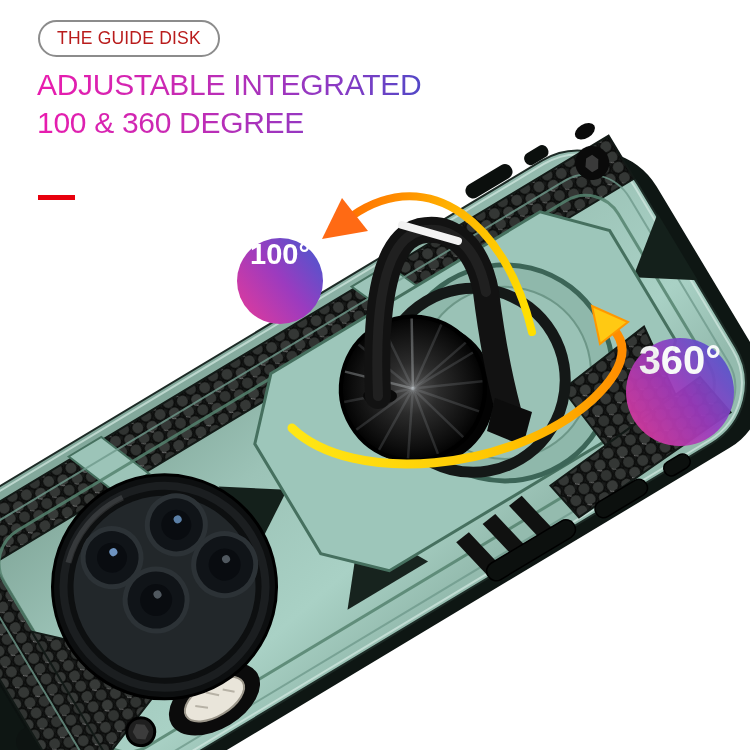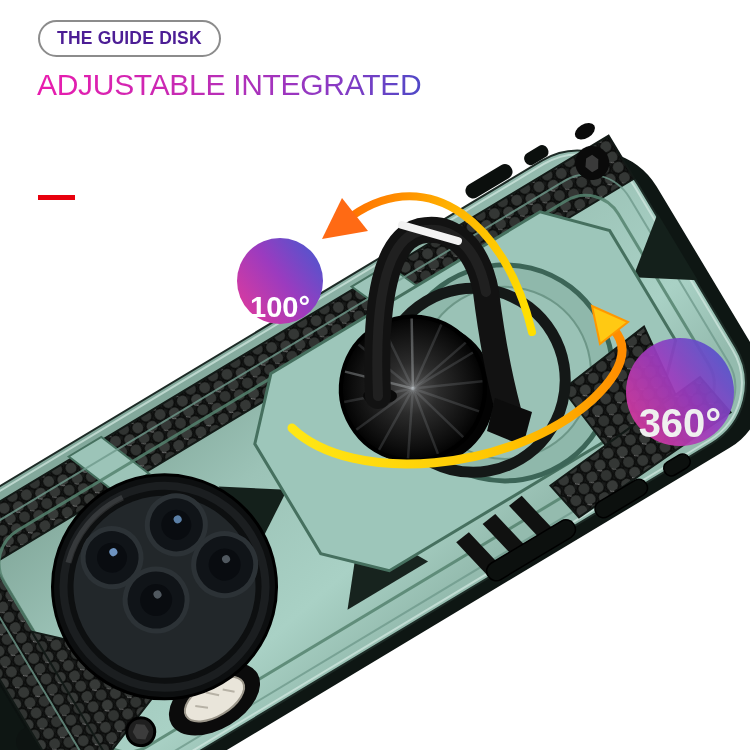--- a/index.html
+++ b/index.html
@@ -6,39 +6,39 @@
   body{
     width:750px;height:750px;position:relative;overflow:hidden;
     background:#ffffff;font-family:"Liberation Sans", sans-serif;
   }
   .stage{position:absolute;left:0;top:0;width:750px;height:750px;}
   
   .pill-badge{
     position:absolute;left:38px;top:20px;height:33px;padding:0 17px;
     border:2px solid #8c8c8c;border-radius:19px;
     display:flex;align-items:center;
-    font-size:17.5px;font-weight:700;color:#4c1d95;letter-spacing:.2px;
+    font-size:17.5px;font-weight:400;color:#b91c1c;letter-spacing:.2px;
     background:#fff;
   }
   .headline{
     position:absolute;left:37px;top:66px;width:480px;
     font-size:30px;line-height:38px;font-weight:400;letter-spacing:-.3px;
     background:linear-gradient(98deg,#e81cae 2%,#c52bb4 32%,#8a3ac4 62%,#2d50c8 90%);
     -webkit-background-clip:text;background-clip:text;
     -webkit-text-fill-color:transparent;color:transparent;
   }
   .red-dash{
     position:absolute;left:38px;top:195px;width:37px;height:5px;background:#e8000d;
   }
   
   .angle-badge{
     position:absolute;border-radius:50%;
     background:linear-gradient(52deg,#dc3a9e 8%,#9b3bbf 52%,#4b57cf 94%);
     color:#ffffff;font-weight:700;
-    display:flex;align-items:flex-end;justify-content:center;
+    display:flex;align-items:flex-start;justify-content:center;
   }
   .angle-badge.small{left:237px;top:238px;width:86px;height:86px;font-size:29px;}
   .angle-badge.big{left:626px;top:338px;width:108px;height:108px;font-size:40px;opacity:.93;}
 </style>
 </head>
 <body>
 
 <svg class="stage" viewBox="0 0 750 750" aria-hidden="true">
   <defs>
     <pattern id="hc" width="26" height="24" patternUnits="userSpaceOnUse">
@@ -205,20 +205,21 @@
     <polygon points="592,306 628,322 600,344" fill="#ffc913" stroke="#ff9800" stroke-width="2"></polygon>
   </g>
 </svg>
 
 <div class="pill-badge">
   <span>THE GUIDE DISK</span>
 </div>
 
 <div class="headline">
   <div>ADJUSTABLE INTEGRATED</div>
+  <div>100 &amp; 360 DEGREE</div>
 </div>
 
 <div class="red-dash"></div>
 
 <div class="angle-badge small">
   <span>100°</span>
 </div>
 <div class="angle-badge big">
   <span>360°</span>
 </div>

